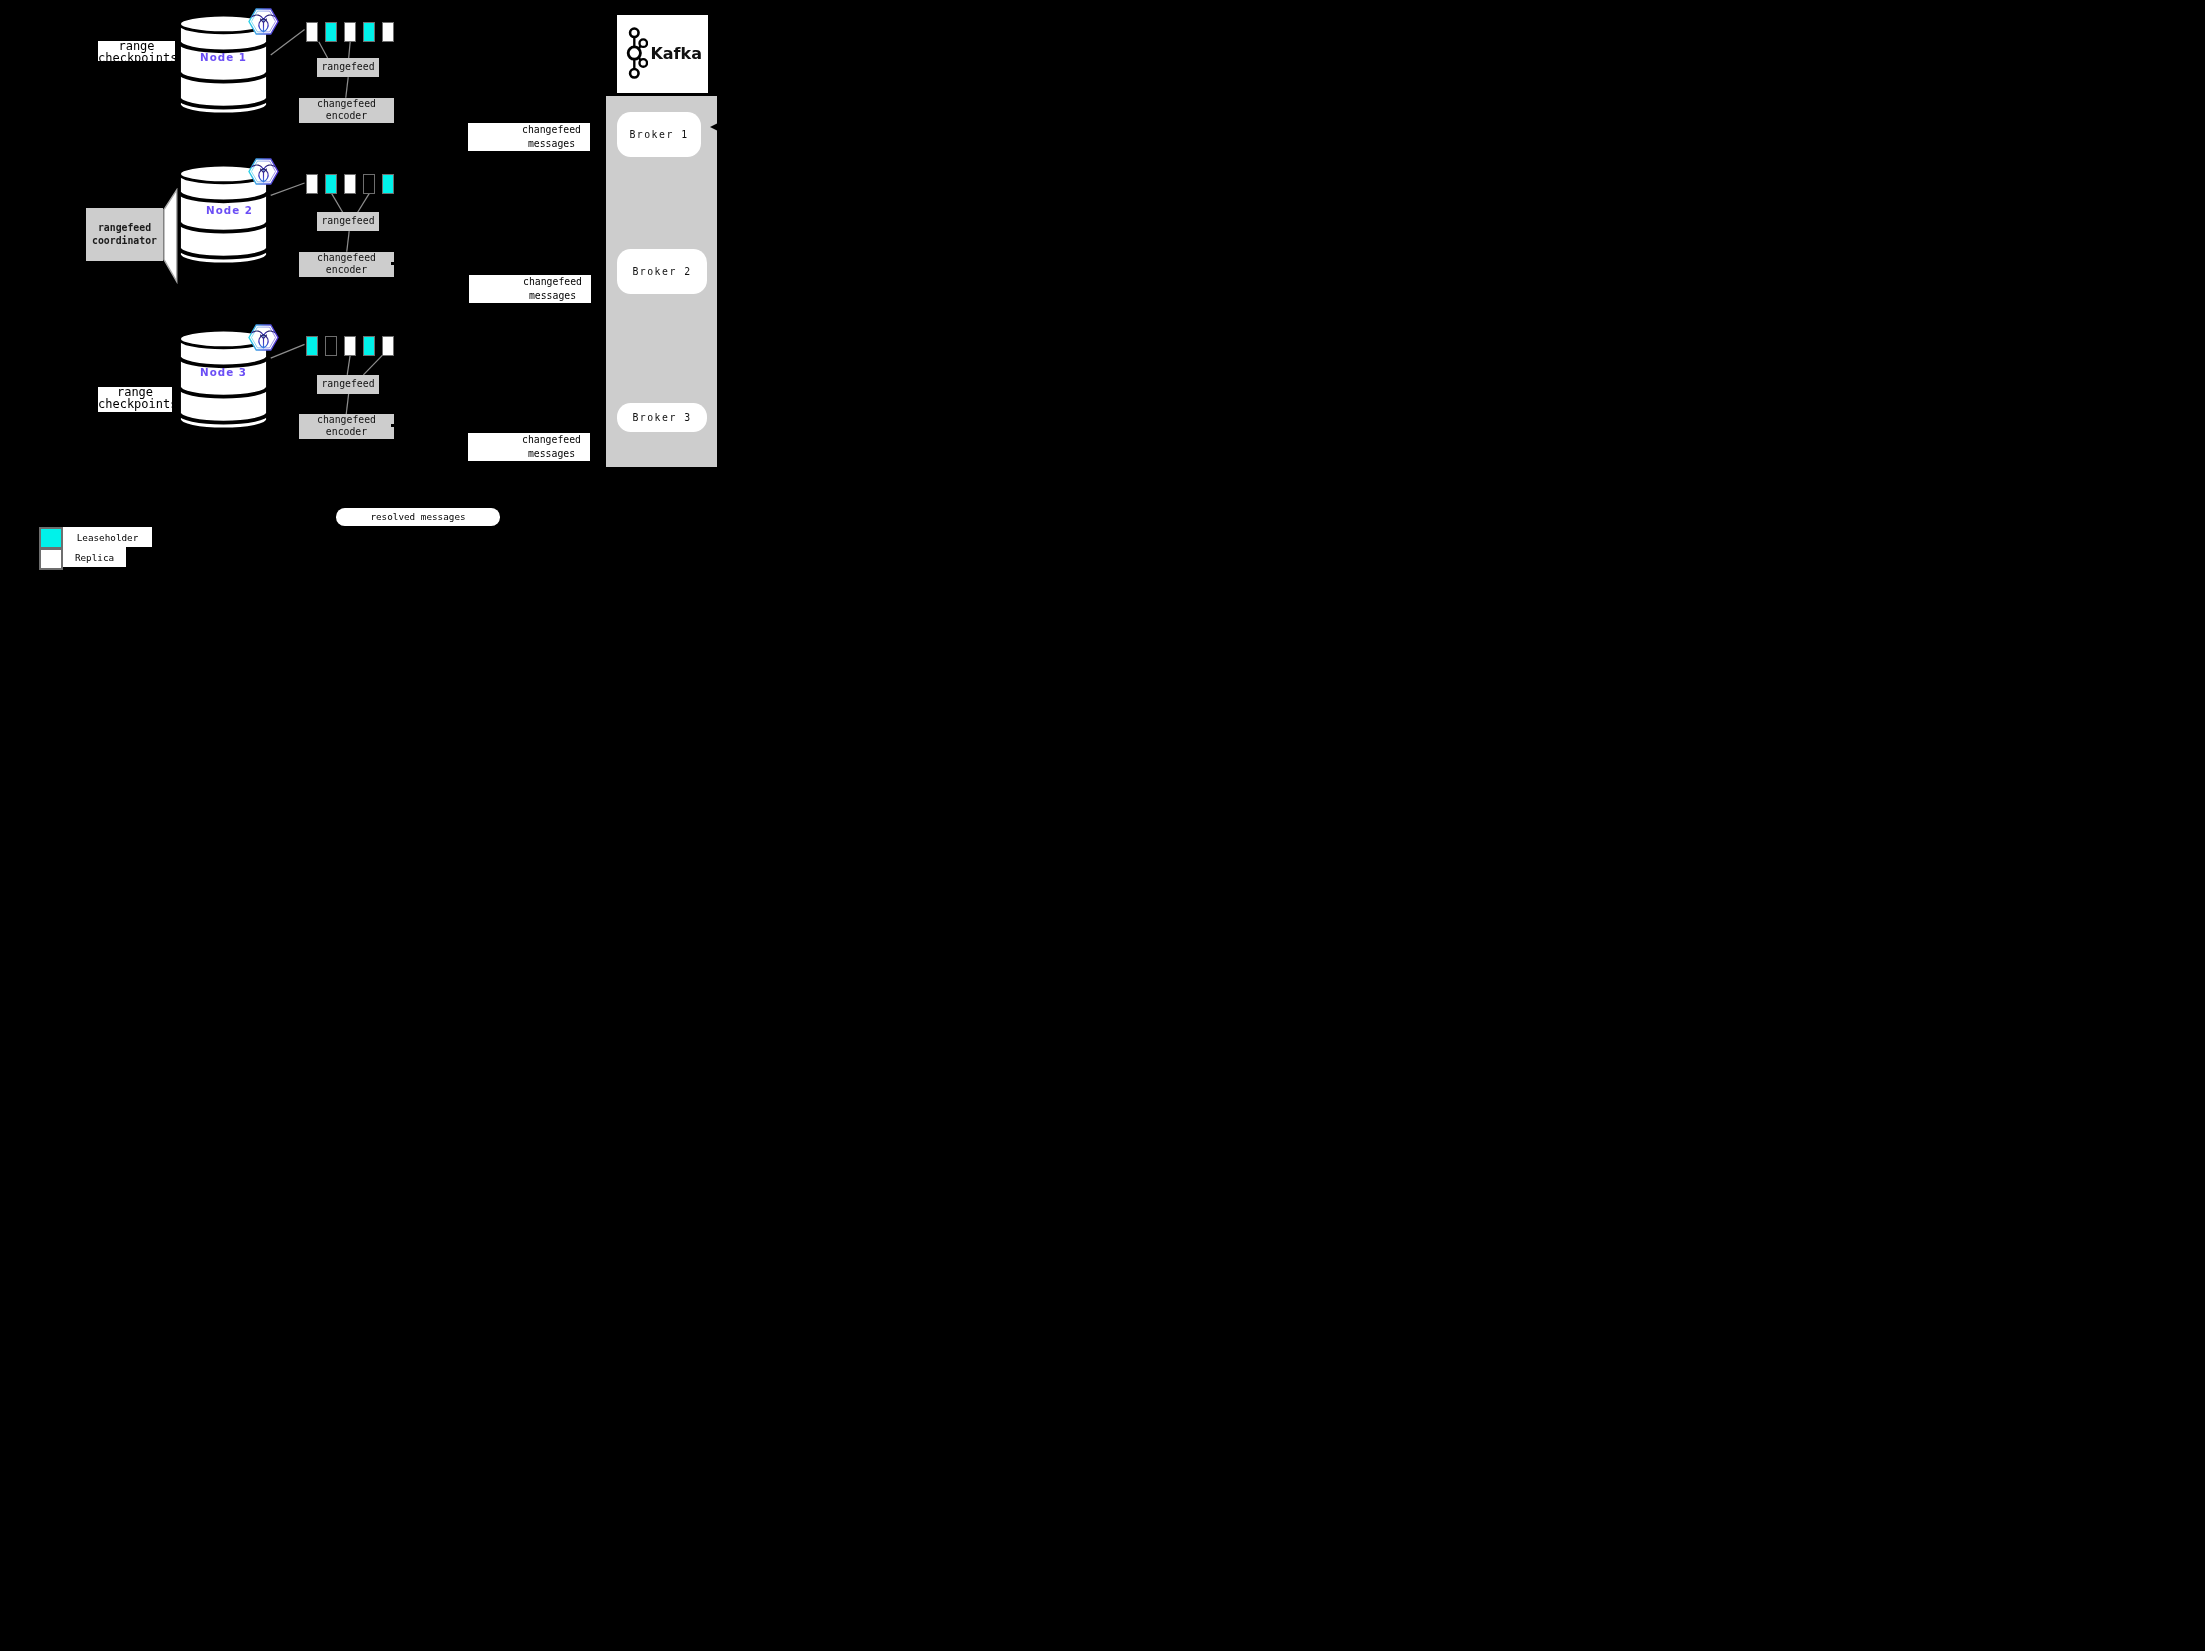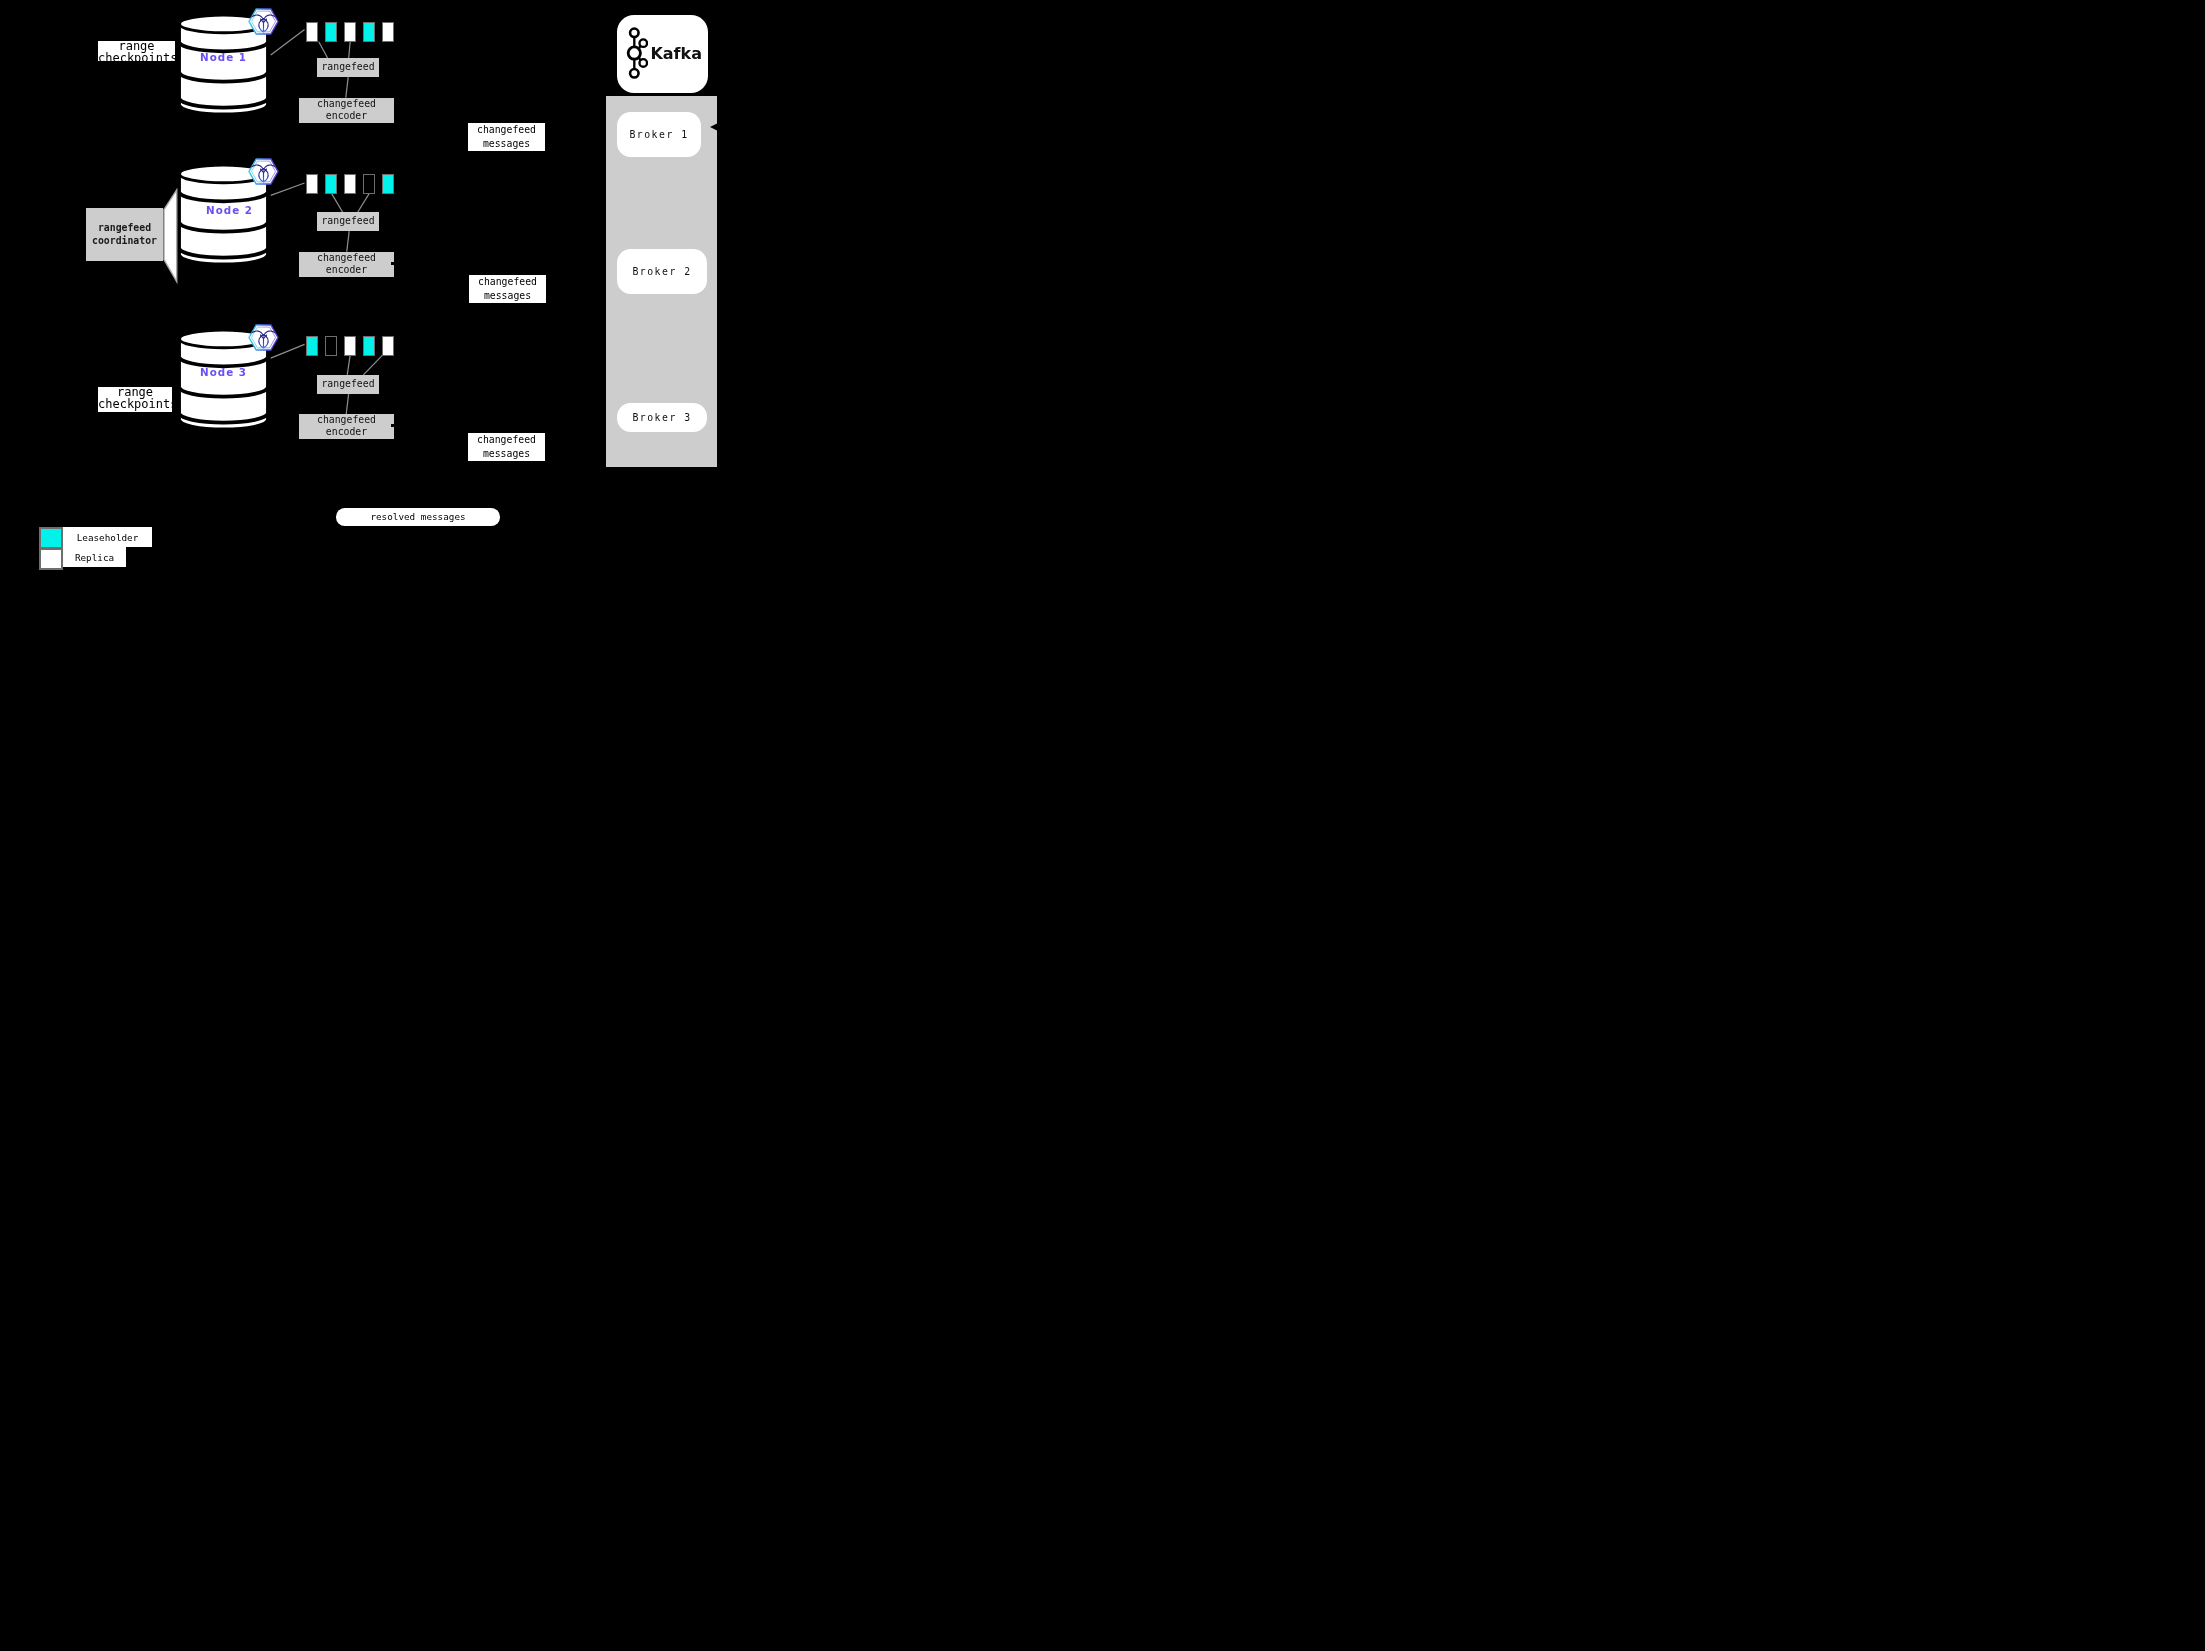--- a/index.html
+++ b/index.html
@@ -21,21 +21,21 @@
   
   .node-label{width:91px;text-align:center;font-family:"DejaVu Sans",sans-serif;font-weight:bold;
               font-size:10.3px;color:var(--purple,#6b4ef5);letter-spacing:1px;}
   
   .kafka-box{background:#fff;display:flex;align-items:center;justify-content:center;gap:2.9px;}
   .kafka-title{font-family:"DejaVu Sans",sans-serif;font-weight:bold;font-size:16px;color:#111;}
   .panel{background:#cdcdcd;}
   .broker{background:#fff;border-radius:13.7px;display:flex;align-items:center;justify-content:center;
           font-size:9.8px;letter-spacing:1.5px;color:#111;}
   
-  .msg{background:#fff;text-align:center;font-size:9.8px;line-height:13.7px;display:flex;align-items:center;justify-content:center;flex-direction:column;}
+  .msg{background:#fff;text-align:center;font-size:9.8px;line-height:13.7px;display:flex;align-items:center;justify-content:center;flex-direction:column;padding-left:45px;}
   .pill{background:#fff;border-radius:8.8px;display:flex;align-items:center;justify-content:center;
         font-size:9.3px;color:#000;}
   
   .legend-sq{position:absolute;width:23.5px;height:21.6px;border:2px solid #6e6e6e;box-sizing:border-box;}
   .legend-label{background:#fff;display:flex;align-items:center;justify-content:center;font-size:9.3px;}
   
   .arrow-left{width:0;height:0;border-top:4.4px solid transparent;border-bottom:4.4px solid transparent;
               border-right:8.3px solid #000;}
   .dot{background:#000;width:2.9px;height:2.9px;}
   svg{display:block;}
@@ -205,21 +205,21 @@
   <div class="sq sq-leaseholder" style="left:363px;top:336px;"></div>
   <div class="sq sq-replica" style="left:382px;top:336px;"></div>
   <div class="abs gray-box" style="left:317px;top:375px;width:62px;height:19px;">rangefeed</div>
   <div class="abs gray-box" style="left:299px;top:414px;width:95px;height:24.5px;">changefeed encoder</div>
 
   <div class="abs msg" style="left:468px;top:123px;width:77px;height:28.4px;">changefeed messages</div>
   <div class="abs msg" style="left:469px;top:275px;width:77px;height:28.4px;">changefeed messages</div>
   <div class="abs msg" style="left:468px;top:433px;width:77px;height:28.4px;">changefeed messages</div>
   <div class="abs pill" style="left:336px;top:508px;width:164px;height:17.6px;">resolved messages</div>
 
-  <div class="abs kafka-box" style="left:617px;top:14.7px;width:91px;height:78px;border-radius:17px;">
+  <div class="abs kafka-box" style="left:617px;top:14.7px;width:91px;height:78px;">
     <span>
       <svg width="24.5" height="56" viewBox="0 0 52 118">
         <g stroke="#000" fill="none">
           <circle cx="24" cy="14" r="9" stroke-width="5.5"></circle>
           <circle cx="24" cy="57" r="13" stroke-width="6"></circle>
           <circle cx="24" cy="100" r="9" stroke-width="5.5"></circle>
           <circle cx="43" cy="36" r="8" stroke-width="5"></circle>
           <circle cx="43" cy="78" r="8" stroke-width="5"></circle>
           <line x1="24" y1="23" x2="24" y2="44" stroke-width="5"></line>
           <line x1="24" y1="70" x2="24" y2="91" stroke-width="5"></line>

